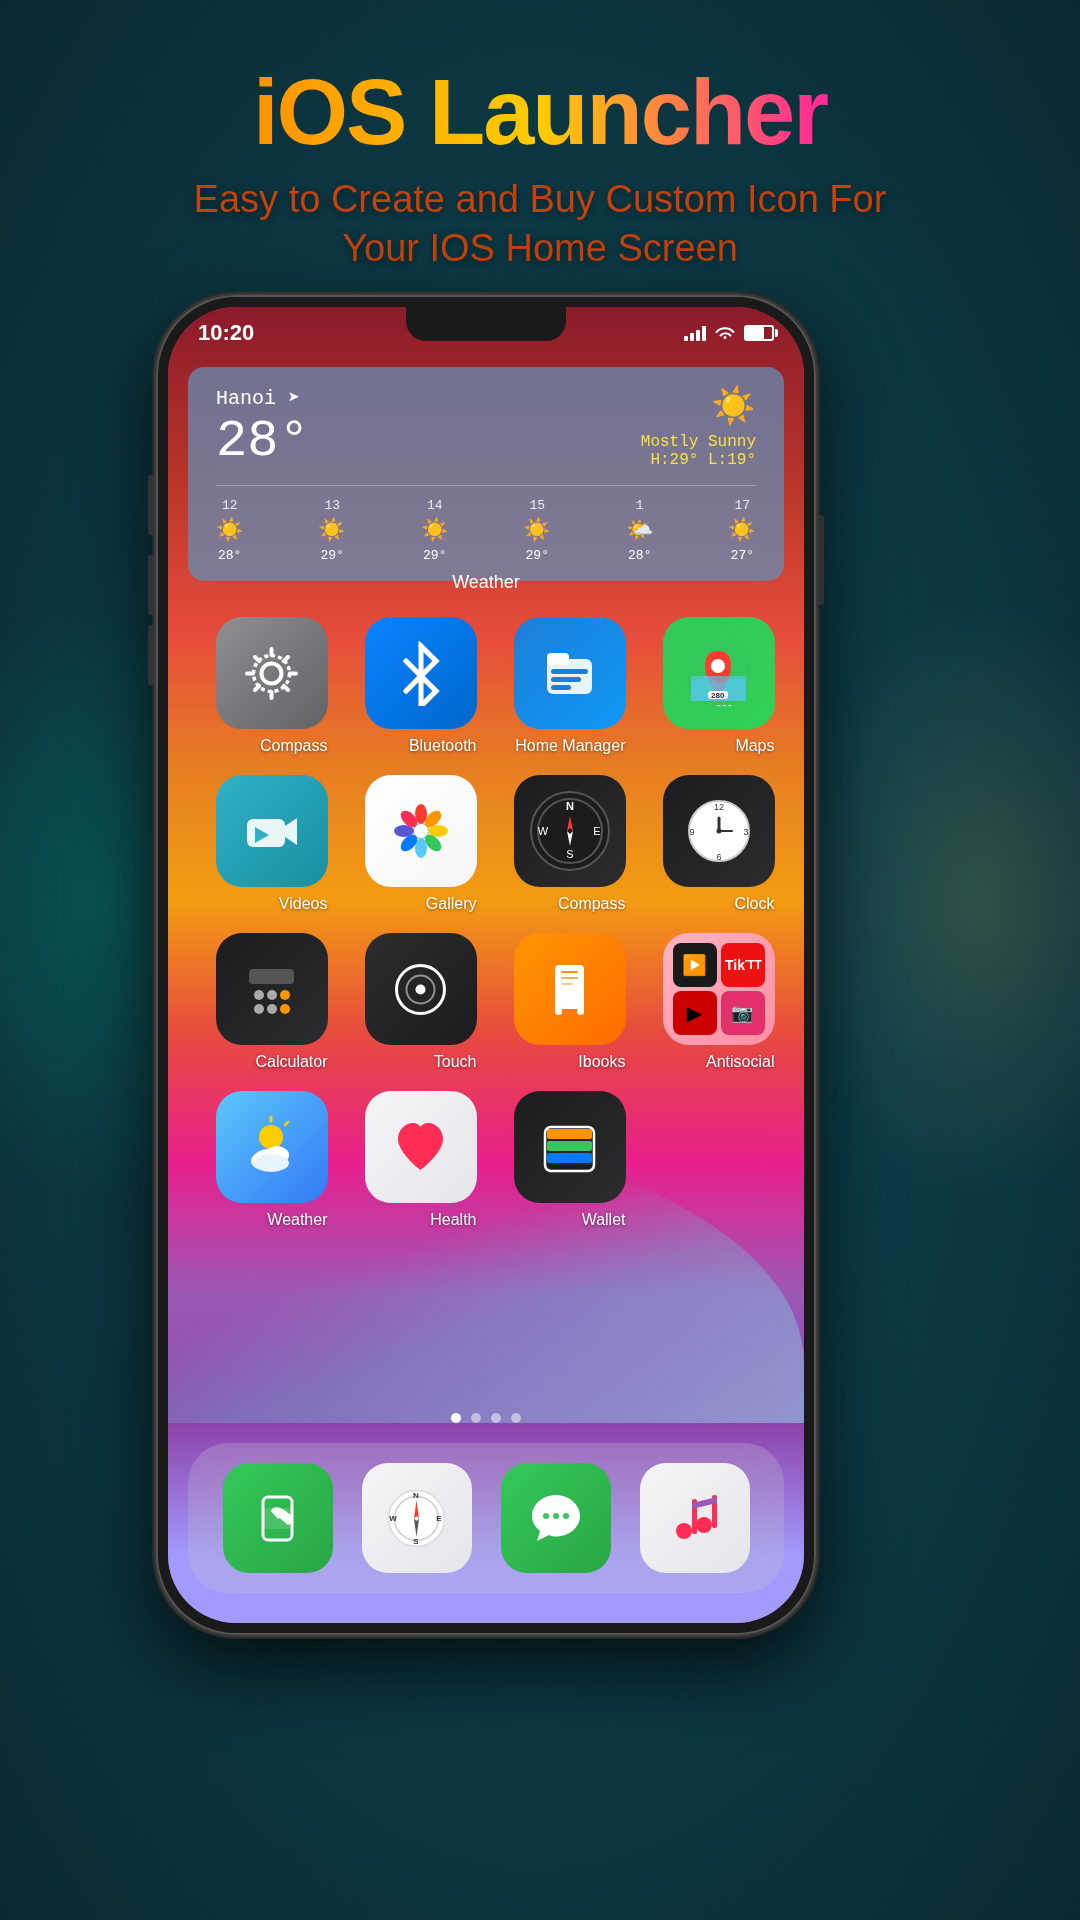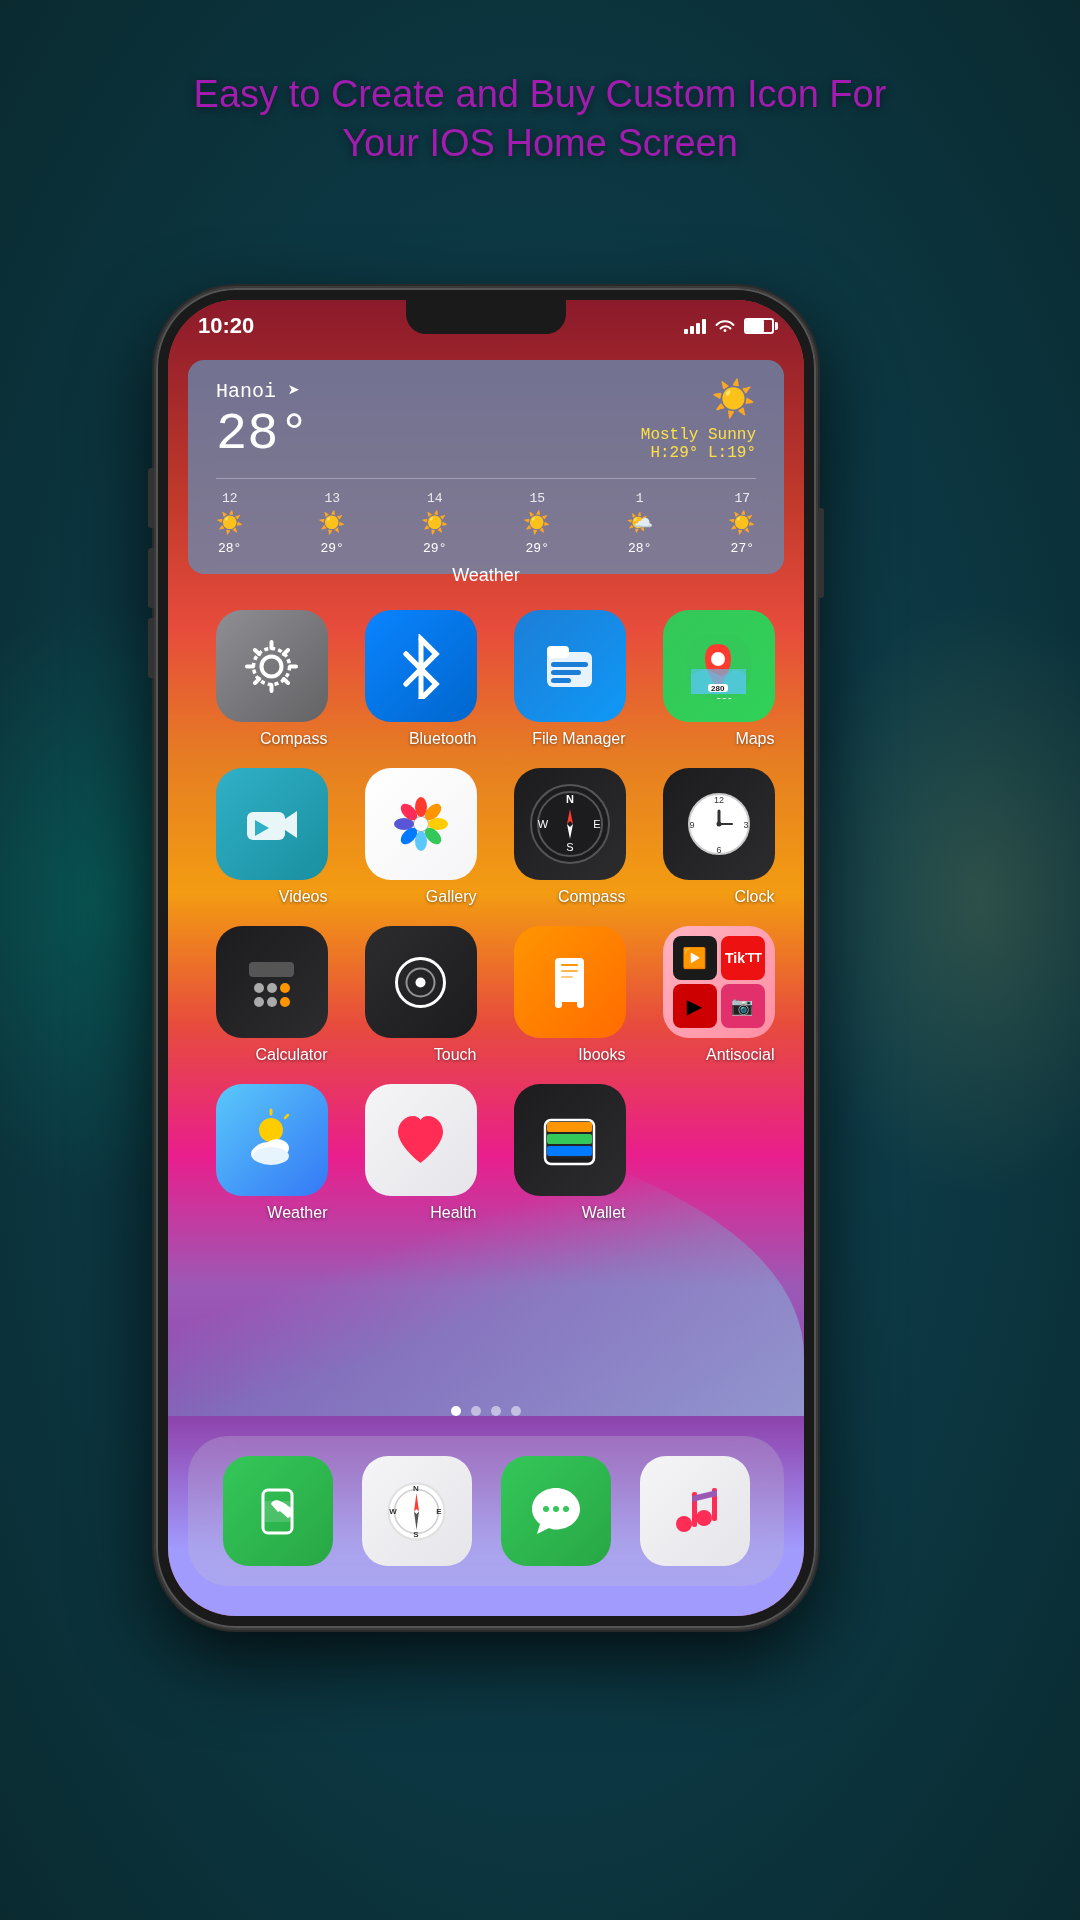--- a/index.html
+++ b/index.html
@@ -41,34 +41,34 @@
     .title-text {
       font-size: 92px;
       font-weight: 900;
       background: linear-gradient(90deg, #ff6b00, #ff9500, #ffcc00, #ff3090, #cc00ff);
       -webkit-background-clip: text;
       -webkit-text-fill-color: transparent;
       background-clip: text;
       letter-spacing: -2px;
     }
     .subtitle-text {
-      color: #a21caf;
+      color: #c2410c;
       font-size: 38px;
       font-weight: 400;
       line-height: 1.3;
       margin-top: 10px;
       text-shadow: 0 2px 8px rgba(0,0,0,0.5);
     }
 
     
     .phone-container {
       position: absolute;
       left: 50%;
       transform: translateX(-50%);
-      top: 288px;
+      top: 295px;
       width: 768px;
       height: 1340px;
     }
 
     .phone-frame {
       position: relative;
       width: 660px;
       height: 1340px;
       background: #1a1a1a;
       border-radius: 80px;
@@ -461,20 +461,21 @@
       font-size: 18px;
     }
   </style>
 </head>
 <body>
 
 <div class="bg-glow-left"></div>
 <div class="bg-glow-right"></div>
 
 <div class="title-section">
+  <div class="title-text">iOS Launcher</div>
   <div class="subtitle-text">
     Easy to Create and Buy Custom Icon For<br>Your IOS Home Screen
   </div>
 </div>
 
 <div class="phone-container">
   <div class="phone-frame">
     <div class="phone-screen">
 
       <div class="screen-bg"></div>
@@ -585,21 +586,21 @@
           <div class="app-item">
             <div class="app-icon icon-files">
               <svg width="65" height="65" viewBox="0 0 65 65" fill="none">
                 <rect x="10" y="18" width="45" height="35" rx="6" fill="white" opacity="0.9"></rect>
                 <rect x="10" y="12" width="22" height="12" rx="4" fill="white"></rect>
                 <rect x="14" y="28" width="37" height="5" rx="2.5" fill="#1c7ed6"></rect>
                 <rect x="14" y="36" width="30" height="5" rx="2.5" fill="#1c7ed6"></rect>
                 <rect x="14" y="44" width="20" height="5" rx="2.5" fill="#1c7ed6"></rect>
               </svg>
             </div>
-            <span class="app-label">File Manager</span>
+            <span class="app-label">Home Manager</span>
           </div>
 
           <div class="app-item">
             <div class="app-icon icon-maps">
               <svg width="65" height="65" viewBox="0 0 65 65" fill="none">
                 <rect width="65" height="65" rx="26" fill="#34c759"></rect>
                 <path d="M32 10 Q45 10 45 25 Q45 38 32 55 Q19 38 19 25 Q19 10 32 10z" fill="#ff3b30"></path>
                 <circle cx="32" cy="25" r="7" fill="white"></circle>
                 <rect x="5" y="35" width="55" height="25" rx="0" fill="#5ac8fa" opacity="0.6"></rect>
                 <path d="M5 40 L20 35 L35 42 L50 36 L60 40 L60 60 L5 60z" fill="#5ac8fa" opacity="0.4"></path>

